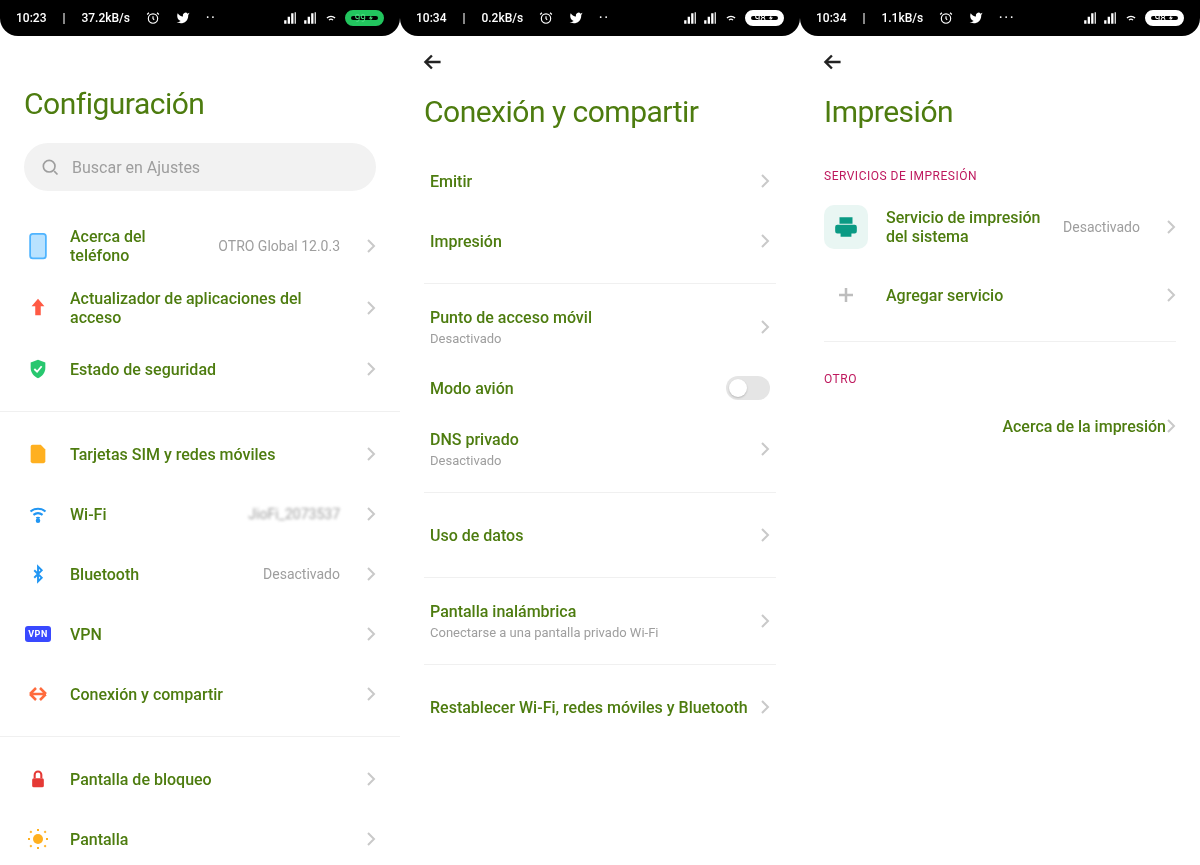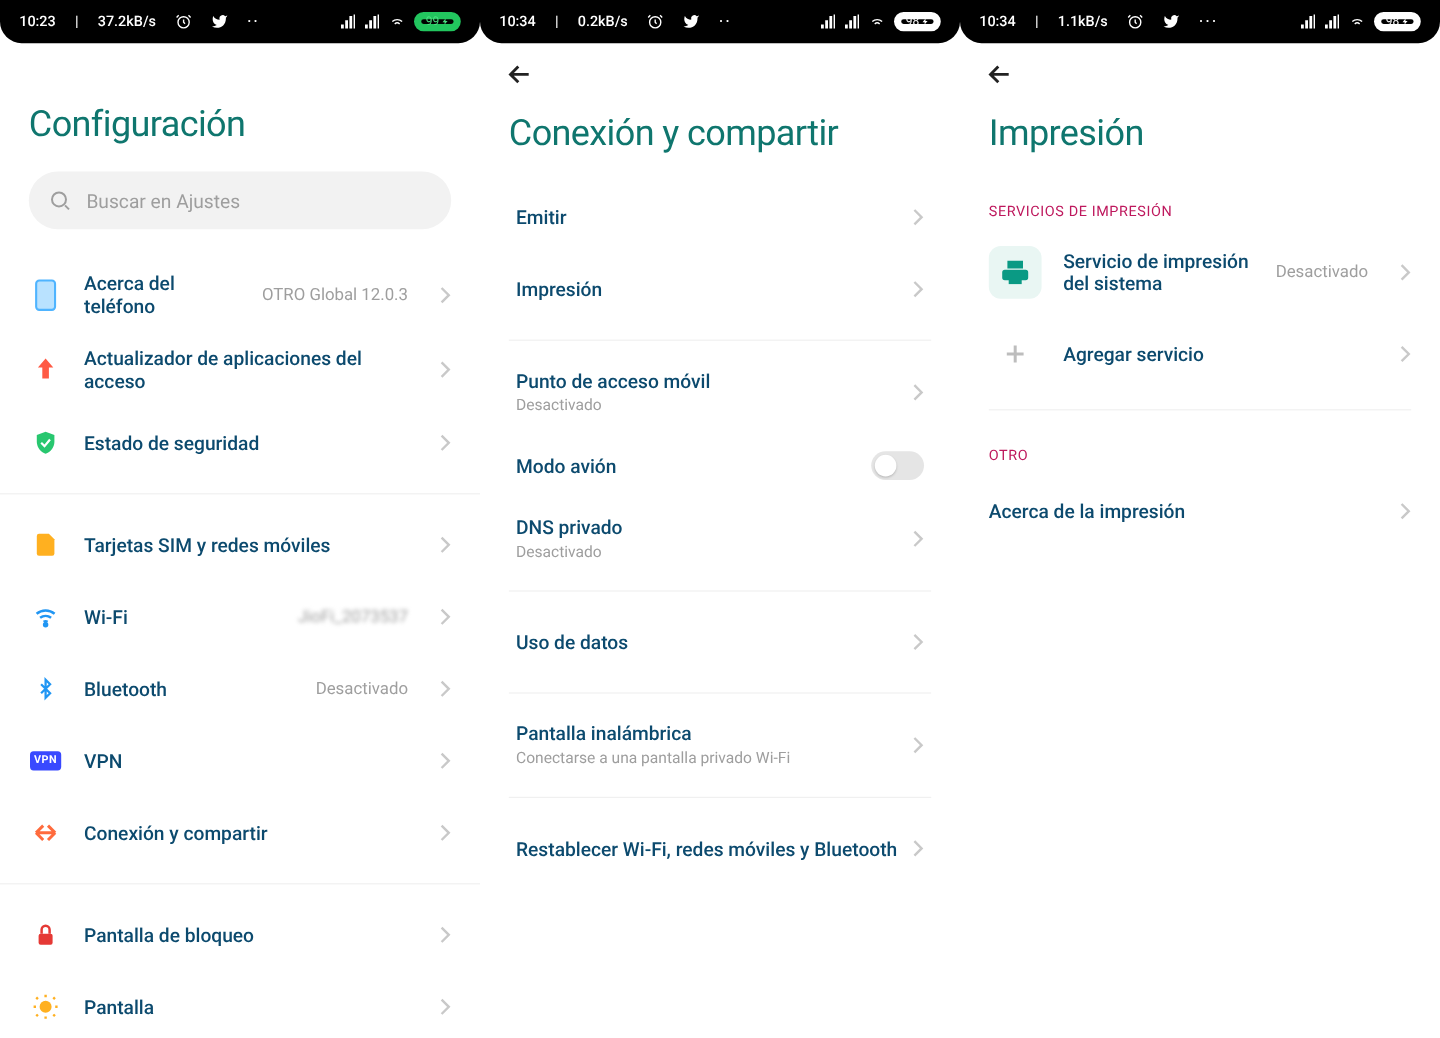--- a/index.html
+++ b/index.html
@@ -39,21 +39,21 @@
     display: inline-flex; align-items: center; gap: 2px;
     border: 6px solid #22c55e; border-radius: 8px; padding: 0 4px;
     font-size: 10px; color: #4ade80; height: 16px;
   }
   .nav { height: 52px; display: flex; align-items: center; padding: 0 20px; }
   .nav svg { display: block; }
   .page-title {
     font-size: 30px;
     font-weight: 400;
     padding: 30px 24px 22px;
-    color: #0f766e;
+    color: #4d7c0f;
     letter-spacing: -0.5px;
   }
   .p1 .page-title { padding-top: 50px; }
   .search {
     margin: 0 24px 24px;
     background: #f2f2f2;
     border-radius: 26px;
     height: 48px;
     display: flex;
     align-items: center;
@@ -70,21 +70,21 @@
     min-height: 60px;
     padding: 12px 0;
     gap: 18px;
     position: relative;
   }
   .row .icon-slot {
     width: 28px; height: 28px; display: flex; align-items: center; justify-content: center;
     flex-shrink: 0;
   }
   .row .label-col { flex: 1; display: flex; flex-direction: column; gap: 4px; }
-  .row .main-label { font-size: 16px; color: #0c4a6e; font-weight: 500; }
+  .row .main-label { font-size: 16px; color: #4d7c0f; font-weight: 500; }
   .row .sub-label { font-size: 13px; color: #9e9e9e; }
   .row .value-label { font-size: 14px; color: #9e9e9e; margin-right: 8px; }
   .row .value-label.blurry { filter: blur(1.8px); }
   .chev { color: #c9c9c9; flex-shrink: 0; }
   .sep { height: 1px; background: #f0f0f0; margin: 12px -24px 12px; }
   .sep.full { margin-left: 0; margin-right: 0; }
   .section-header {
     font-size: 12px; color: #be185d; letter-spacing: 0.5px;
     padding: 18px 0 10px;
   }
@@ -511,21 +511,21 @@
       </div>
       <svg class="chev" width="10" height="16" viewBox="0 0 10 16" fill="none" stroke="currentColor" stroke-width="2">
           <path d="M2 2l6 6-6 6"></path>
         </svg>
     </div>
 
     <div class="sep full"></div>
 
     <div class="section-header">OTRO</div>
 
-    <div class="row" style="gap:0;">
+    <div class="row" style="gap:0;text-align:right;">
       <div class="label-col">
         <span class="main-label">Acerca de la impresión</span>
       </div>
       <svg class="chev" width="10" height="16" viewBox="0 0 10 16" fill="none" stroke="currentColor" stroke-width="2">
           <path d="M2 2l6 6-6 6"></path>
         </svg>
     </div>
   </div>
 </div>
 

